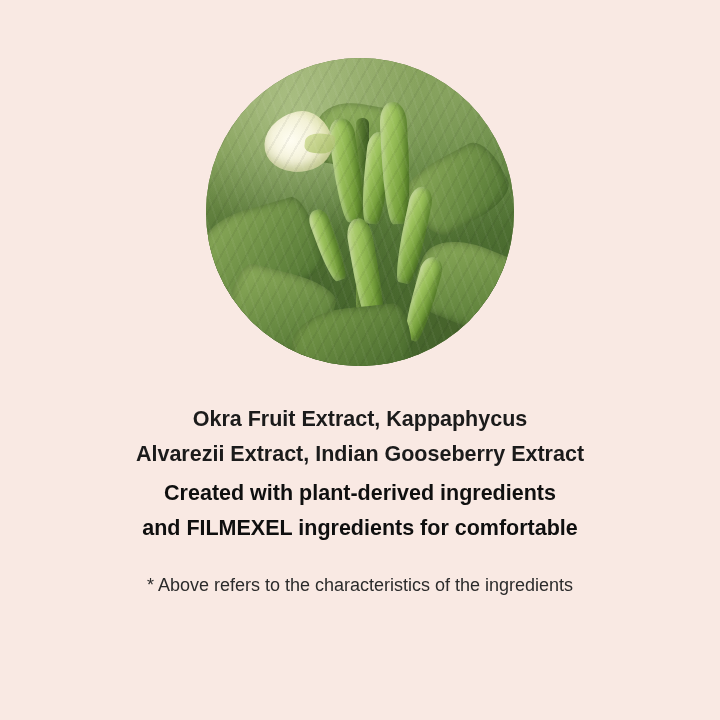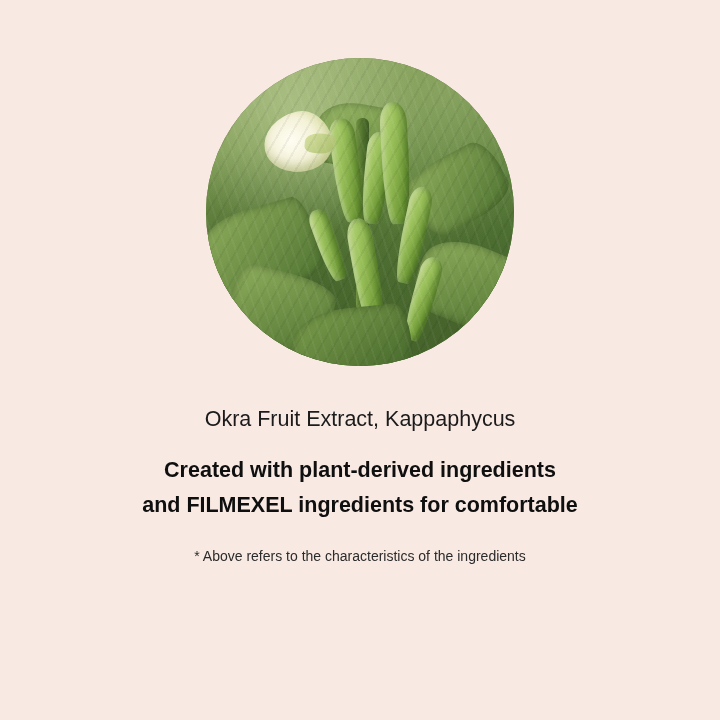--- a/index.html
+++ b/index.html
@@ -111,33 +111,33 @@
   
   .copy {
     width: 100%;
     text-align: center;
     color: #1c1c1c;
   }
   .ingredients {
     margin-top: 36px;
     font-size: 21.5px;
     line-height: 35px;
-    font-weight: 400;
+    font-weight: 700;
     color: #1b1b1b;
   }
   .claim {
-    margin-top: 16px;
+    margin-top: 4px;
     font-size: 21.5px;
     line-height: 35px;
     font-weight: bold;
     color: #0f0f0f;
   }
   .footnote {
-    margin-top: 22px;
-    font-size: 14px;
+    margin-top: 28px;
+    font-size: 18px;
     line-height: 22px;
     font-weight: 400;
     color: #2b2b2b;
   }
 </style>
 </head>
 <body>
 
 <div class="page">
 
@@ -157,20 +157,21 @@
       <div class="pod p5"></div>
       <div class="leaf l2"></div>
       <div class="pod p6"></div>
       <div class="leaf l5"></div>
     </div>
   </div>
 
   <div class="copy">
     <div class="ingredients">
       <div>Okra Fruit Extract, Kappaphycus</div>
+      <div>Alvarezii Extract, Indian Gooseberry Extract</div>
     </div>
 
     <div class="claim">
       <div>Created with plant-derived ingredients</div>
       <div>and FILMEXEL ingredients for comfortable</div>
     </div>
 
     <div class="footnote">* Above refers to the characteristics of the ingredients</div>
   </div>
 

